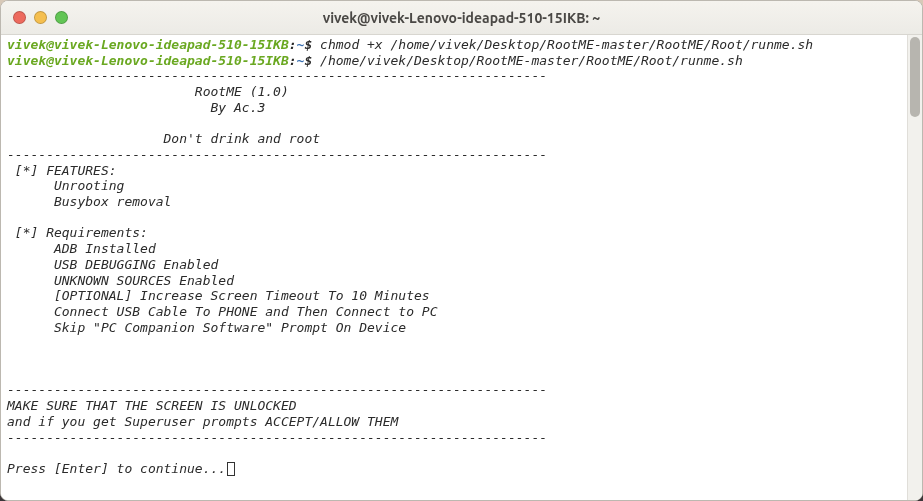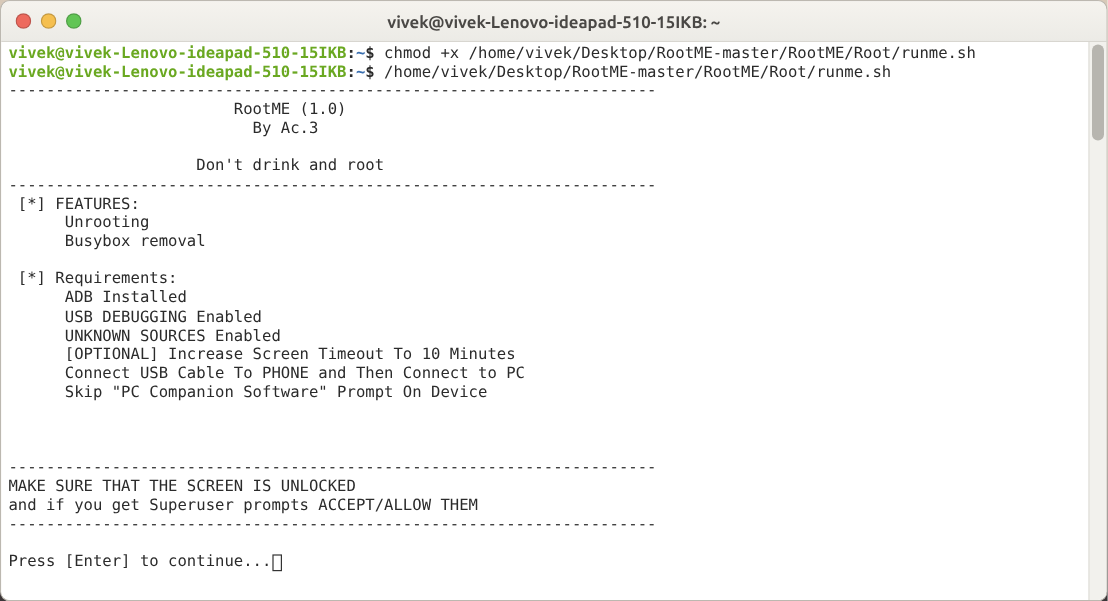--- a/index.html
+++ b/index.html
@@ -63,20 +63,21 @@
       font-size: 13px;
       color: #4d4b47;
       padding: 3px 9px;
       cursor: default;
     }
     .terminal-wrap {
       flex: 1;
       display: flex;
       background: #ffffff;
       overflow: hidden;
+      font-style: italic;
     }
     .terminal {
       flex: 1;
       padding: 2px 6px;
       font-family: "DejaVu Sans Mono", "Ubuntu Mono", monospace;
       font-size: 13px;
       line-height: 15.7px;
       color: #2b2b2b;
       white-space: pre;
       overflow: hidden;

